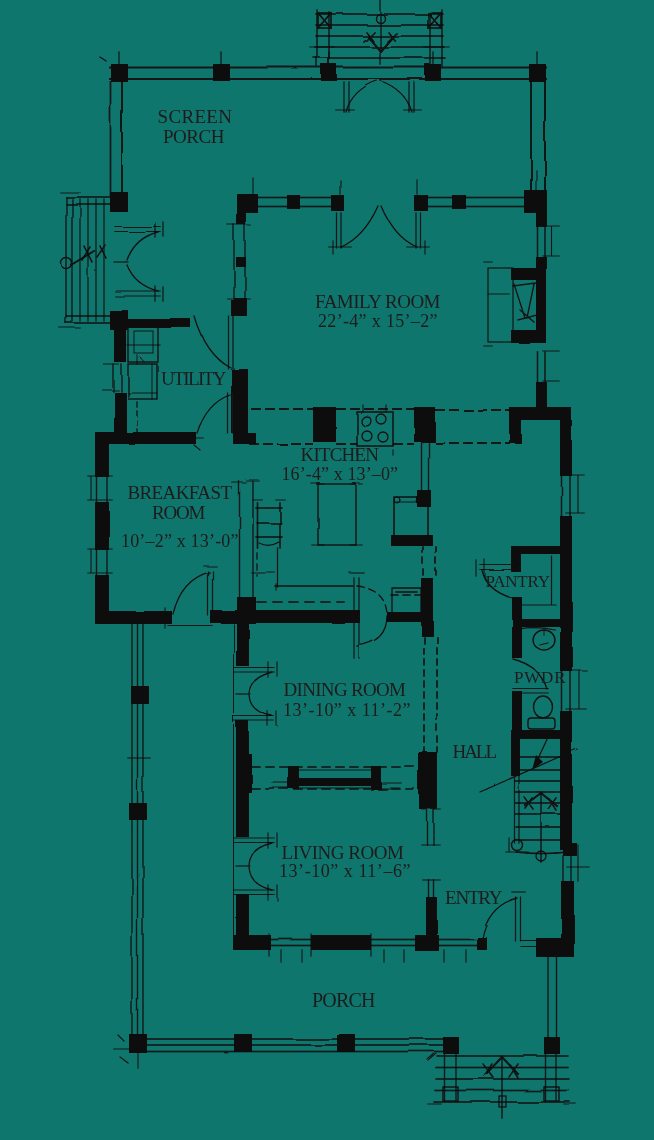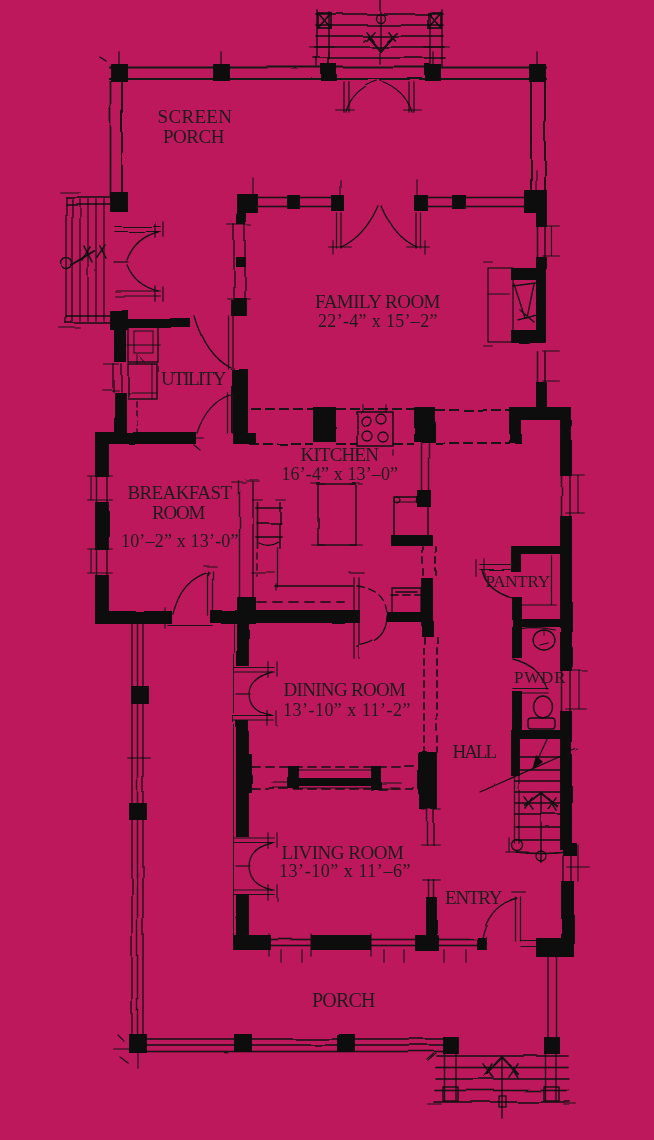--- a/index.html
+++ b/index.html
@@ -1,16 +1,16 @@
 <!DOCTYPE html>
 <html><head>
 <meta charset="utf-8">
 <style>
   html,body{margin:0;padding:0;background:#fcfcfa;}
-  #page{position:relative;width:654px;height:1140px;background:#be185d;overflow:hidden;}
+  #page{position:relative;width:654px;height:1140px;background:#0f766e;overflow:hidden;}
   svg{position:absolute;left:0;top:0;}
   .lbl{font-family:"Liberation Serif", serif;fill:#1c1c1c;letter-spacing:0.5px;}
 </style>
 </head>
 <body>
 <div id="page">
 <svg width="654" height="1140" viewBox="0 0 654 1140">
 <defs>
 <filter id="wob" x="-5%" y="-5%" width="110%" height="110%">
   <feTurbulence type="fractalNoise" baseFrequency="0.02" numOctaves="2" seed="7" result="n"></feTurbulence>

